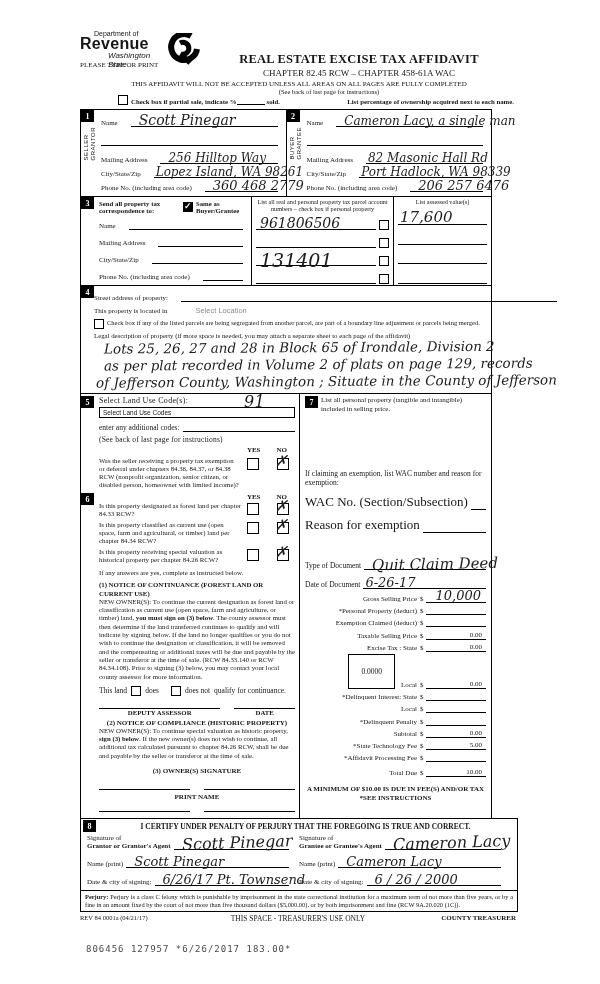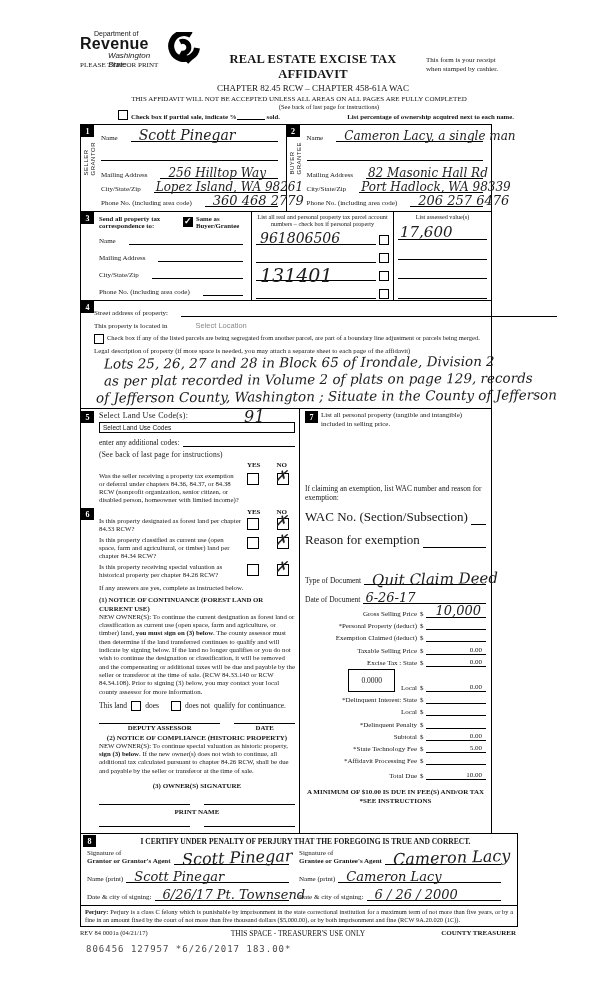--- a/index.html
+++ b/index.html
@@ -2,21 +2,21 @@
 <html><head>
 <meta charset="utf-8">
 <style>
   html,body{margin:0;padding:0;background:#e9e9e9;}
   .pg{position:relative;width:600px;height:984px;background:#fff;font-family:"Liberation Serif",serif;color:#161616;overflow:hidden;}
   .content{position:absolute;left:80px;top:30px;width:438px;}
 
   
   .hdr-top{display:flex;}
   .logo-block{width:120px;}
-  .logo-line1{display:flex;align-items:center;gap:0;}
+  .logo-line1{display:flex;align-items:flex-end;gap:0;}
   .dor-small{font-size:7px;font-family:"Liberation Sans",sans-serif;margin-left:14px;}
   .dor-big{font-size:16px;font-weight:bold;font-family:"Liberation Sans",sans-serif;letter-spacing:.3px;line-height:14px;}
   .dor-state{font-size:8px;font-style:italic;font-family:"Liberation Sans",sans-serif;margin-left:28px;}
   .logo-svg{margin-left:2px;}
   .title-block{flex:1;text-align:center;padding-top:22px;}
   .t1{font-size:12.5px;font-weight:bold;letter-spacing:.2px;}
   .t2{font-size:9px;margin-top:1px;}
   .receipt-note{width:92px;font-size:7px;padding-top:26px;line-height:9px;}
   .please{font-size:7px;margin-top:-8px;}
   .warn{font-size:7px;font-weight:normal;text-align:center;margin-top:2px;}
@@ -105,21 +105,21 @@
   .wacline{display:flex;font-size:13px;margin-top:7px;align-items:flex-end;}
   .docline{display:flex;font-size:7.5px;margin-top:8px;align-items:flex-end;position:relative;}
   .hw-doc{font-size:15px;transform:rotate(-1deg);}
   .hw-date{font-size:13px;}
   .mrow{display:flex;align-items:flex-end;margin-top:2.2px;font-size:7px;}
   .mlabel{width:112px;text-align:right;white-space:nowrap;}
   .md{margin:0 2px 0 3px;}
   .mul{flex:1;border-bottom:1px solid #000;position:relative;height:9px;}
   .mval{position:absolute;right:4px;bottom:0;font-size:7px;}
   .hw-money{position:absolute;left:10px;bottom:-1px;font-size:13px;}
-  .ratebox{border:1.2px solid #000;font-size:7.5px;padding:6px 12px;margin-right:4px;text-align:center;}
+  .ratebox{border:1.2px solid #000;font-size:7.5px;padding:12px 12px;margin-right:4px;text-align:center;}
   .minnote{font-size:7px;font-weight:bold;text-align:center;margin-top:8px;line-height:9px;}
 
   
   .certbox{border:1.5px solid #000;width:436px;margin-top:-1px;}
   .certline{display:flex;align-items:center;padding:1px 2px;}
   .certtxt{flex:1;text-align:center;font-size:7.5px;font-weight:bold;}
   .sigrow{display:flex;padding:1px 6px 4px 6px;}
   .sigcol{flex:1;padding-right:10px;}
   .sigl{display:flex;align-items:flex-end;font-size:7px;}
   .two-line{line-height:8px;}
@@ -152,24 +152,20 @@
             <path d="M25 3 A 13 13 0 1 0 31 16" stroke="#000" stroke-width="6" fill="none"></path>
             <path d="M14 10 a 6 6 0 1 1 1 11 l 9 9" stroke="#000" stroke-width="5" fill="none"></path>
           </svg>
         </span>
       </div>
       <div class="please">PLEASE TYPE OR PRINT</div>
     </div>
     <div class="title-block">
       <div class="t1">REAL ESTATE EXCISE TAX AFFIDAVIT</div>
       <div class="t2">CHAPTER 82.45 RCW – CHAPTER 458-61A WAC</div>
-    </div>
-    <div class="receipt-note">
-      <div>This form is your receipt</div>
-      <div>when stamped by cashier.</div>
     </div>
   </div>
   <div class="warn">THIS AFFIDAVIT WILL NOT BE ACCEPTED UNLESS ALL AREAS ON ALL PAGES ARE FULLY COMPLETED</div>
   <div class="seeback-c">(See back of last page for instructions)</div>
   <div class="partial-row">
     <div class="partial-left">
       <span class="cbx"></span>
       <span style="margin-left:3px">Check box if partial sale, indicate %</span>
       <span class="partial-ul"></span>
       <span style="margin-left:2px">sold.</span>

